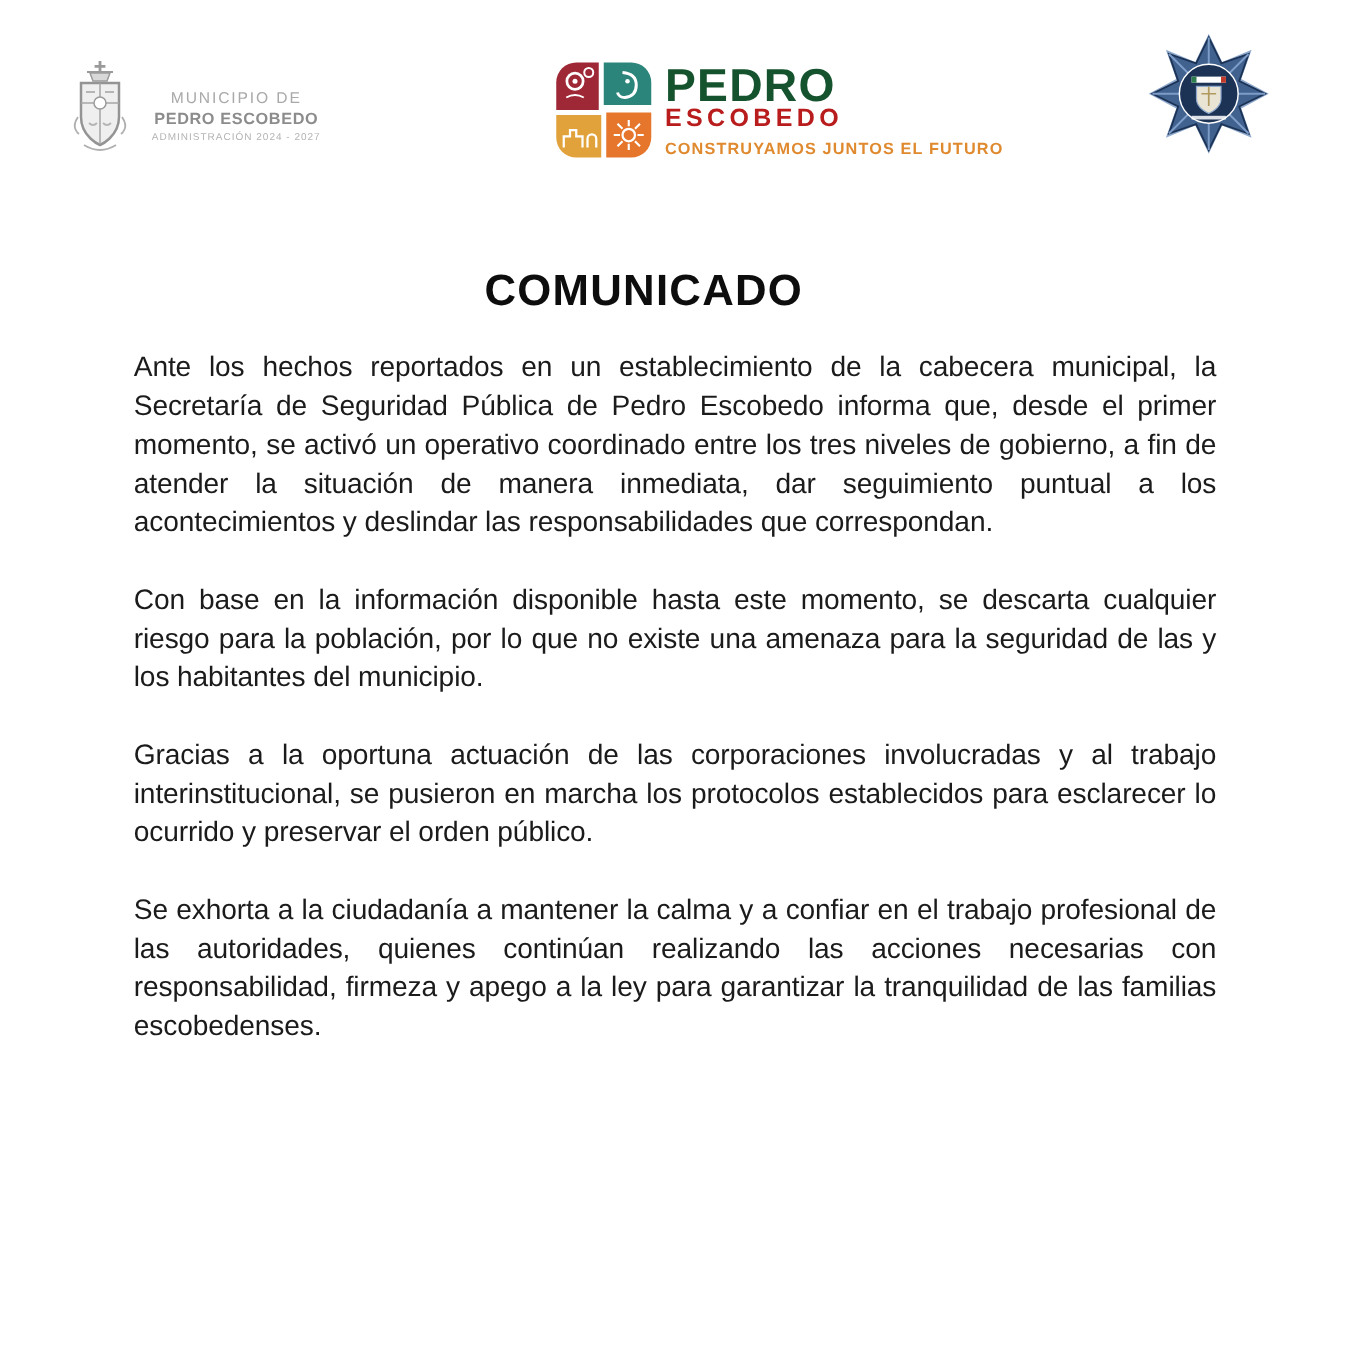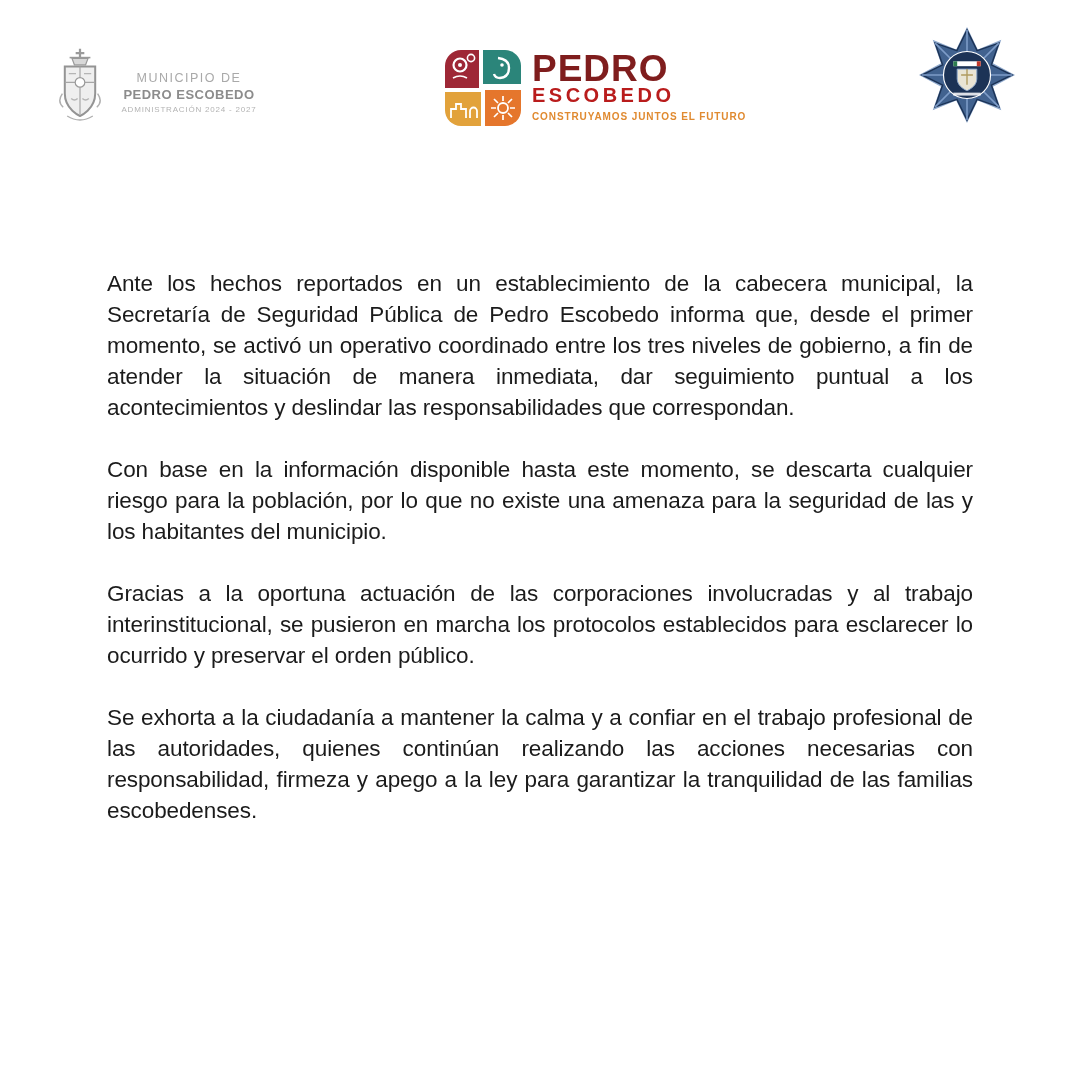--- a/index.html
+++ b/index.html
@@ -19,38 +19,38 @@
   .municipal-logo { position: absolute; left: 56px; top: 46px; display: flex; align-items: center; }
   .crest { width: 48px; height: 92px; flex: 0 0 auto; }
   .municipal-text { margin-left: 10px; width: 150px; text-align: center; }
   .municipal-line1 { font-size: 12.5px; letter-spacing: 1.5px; color: #a9a9a9; font-weight: 400; }
   .municipal-line2 { font-size: 13px; letter-spacing: 0.5px; color: #8c8c8c; font-weight: 700; margin-top: 2px; white-space: nowrap; }
   .municipal-line3 { font-size: 8px; letter-spacing: 0.8px; color: #b3b3b3; margin-top: 3px; white-space: nowrap; }
 
   .brand-logo { position: absolute; left: 443px; top: 48px; display: flex; align-items: flex-start; }
   .brand-icon { width: 80px; height: 80px; flex: 0 0 auto; }
   .brand-text { margin-left: 9px; padding-top: 4px; }
-  .brand-word1 { font-size: 37px; line-height: 33px; font-weight: 800; color: #7f1d1d; letter-spacing: 1px; }
+  .brand-word1 { font-size: 37px; line-height: 33px; font-weight: 800; color: #14532d; letter-spacing: 1px; }
   .brand-word2 { font-size: 20px; line-height: 20px; font-weight: 800; color: #b91c1c; letter-spacing: 3.5px; margin-top: 0; }
-  .brand-tagline { font-size: 10px; font-weight: 700; color: #e08a30; letter-spacing: 0.9px; margin-top: 6px; white-space: nowrap; text-align: right; }
+  .brand-tagline { font-size: 13px; font-weight: 700; color: #e08a30; letter-spacing: 0.9px; margin-top: 6px; white-space: nowrap; text-align: right; }
 
   .police-badge { position: absolute; left: 918px; top: 26px; width: 98px; height: 98px; }
 
   
   .title-wrap { position: absolute; top: 213px; left: 0; width: 1030px; text-align: center; }
   .title {
     font-size: 35px;
     font-weight: 700;
     letter-spacing: 1px;
     color: #0d0d0d;
     display: inline-block;
   }
 
   
-  .body-text { position: absolute; top: 268px; left: 107px; width: 866px; }
+  .body-text { position: absolute; top: 278px; left: 107px; width: 866px; }
   .body-text p {
     font-size: 22.5px;
     line-height: 31px;
     letter-spacing: -0.1px;
     color: #1b1b1b;
     text-align: justify;
     margin-bottom: 31px;
   }
 
   
@@ -131,20 +131,23 @@
       <rect x="36" y="36" width="28" height="5" fill="#ffffff"></rect>
       <rect x="36" y="36" width="4" height="5" fill="#2e7d4f"></rect>
       <rect x="60" y="36" width="4" height="5" fill="#c0392b"></rect>
 
       <path d="M40,44 h20 v10 c0,8 -10,12 -10,12 s-10,-4 -10,-12 z" fill="#e9e4d4" stroke="#8fa9cc" stroke-width="1"></path>
       <path d="M44,50 h12 M50,44 v16" stroke="#b09a5e" stroke-width="1.4"></path>
       <rect x="36" y="68" width="28" height="3" fill="#ffffff" opacity="0.85"></rect>
     </svg>
   </div>
 
+  <div class="title-wrap">
+    <div class="title">COMUNICADO</div>
+  </div>
 
   <div class="body-text">
     <p>Ante los hechos reportados en un establecimiento de la cabecera municipal, la Secretaría de Seguridad Pública de Pedro Escobedo informa que, desde el primer momento, se activó un operativo coordinado entre los tres niveles de gobierno, a fin de atender la situación de manera inmediata, dar seguimiento puntual a los acontecimientos y deslindar las responsabilidades que correspondan.</p>
     <p>Con base en la información disponible hasta este momento, se descarta cualquier riesgo para la población, por lo que no existe una amenaza para la seguridad de las y los habitantes del municipio.</p>
     <p>Gracias a la oportuna actuación de las corporaciones involucradas y al trabajo interinstitucional, se pusieron en marcha los protocolos establecidos para esclarecer lo ocurrido y preservar el orden público.</p>
     <p>Se exhorta a la ciudadanía a mantener la calma y a confiar en el trabajo profesional de las autoridades, quienes continúan realizando las acciones necesarias con responsabilidad, firmeza y apego a la ley para garantizar la tranquilidad de las familias escobedenses.</p>
   </div>
 
 
 </div>

